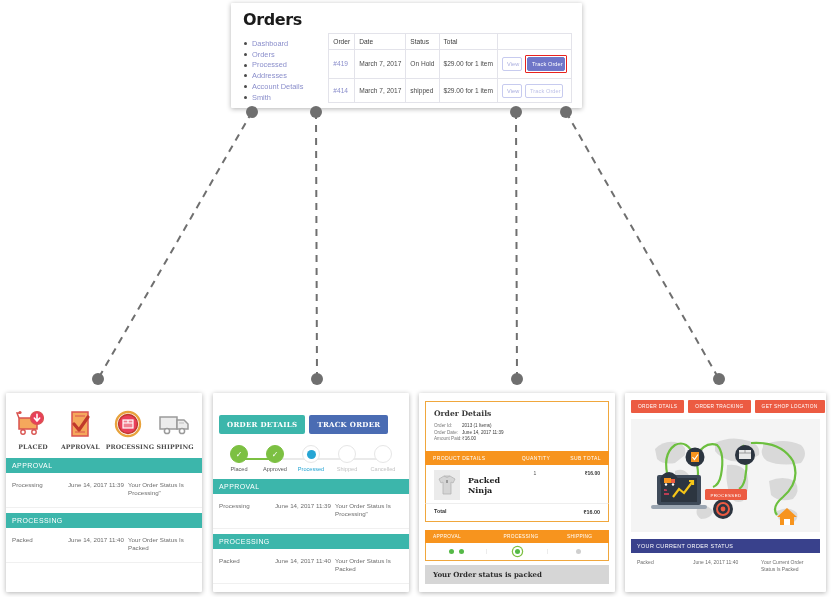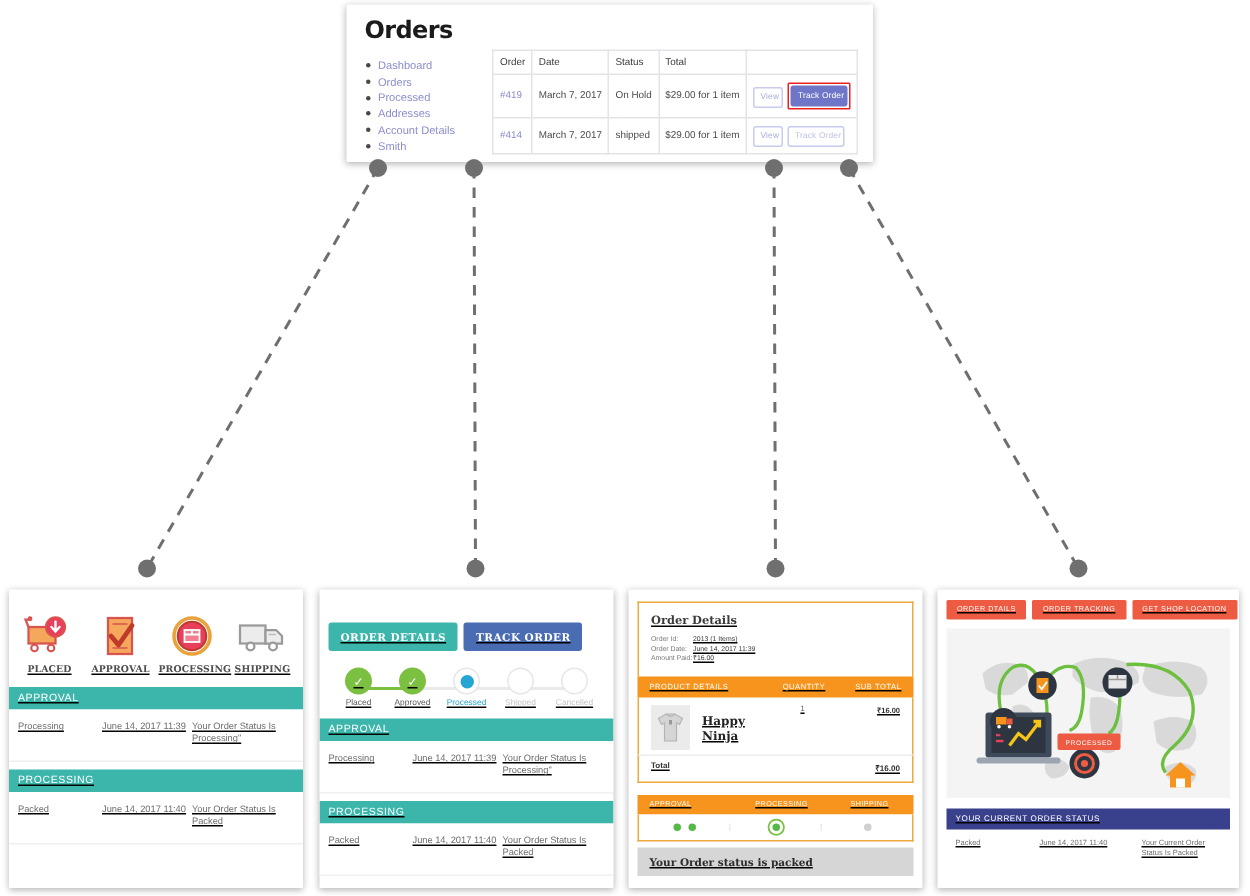--- a/index.html
+++ b/index.html
@@ -57,21 +57,21 @@
     display:inline-block; border:1.6px solid #e8221e; padding:1px; border-radius:1px;
     vertical-align:middle;
   }
 
   
   #connectors { position:absolute; left:0; top:0; width:833px; height:597px; pointer-events:none; }
 
   
   .panel {
     position:absolute; top:393px; height:199px; background:#fff;
-    box-shadow:0 1px 5px rgba(0,0,0,.30); border-radius:1px; overflow:hidden;text-decoration:underline;
+    box-shadow:0 1px 5px rgba(0,0,0,.30); border-radius:1px; overflow:hidden;
   }
   #panel-1 { left:6px;   width:196px; }
   #panel-2 { left:213px; width:196px; }
   #panel-3 { left:419px; width:196px; }
   #panel-4 { left:625px; width:201px; }
 
   
   .p1-icons { display:flex; padding:14px 5px 3px; justify-content:space-between; }
   .p1-icon { width:44px; text-align:center; }
   .p1-icon .glyph { height:34px; display:flex; align-items:center; justify-content:center; }
@@ -431,21 +431,21 @@
   </div>
 
   <div class="p3-prod">
     <div class="p3-thumb">
       <svg width="20" height="22" viewBox="0 0 20 22">
         <path d="M2 5 L7 2 L13 2 L18 5 L16 9 L14 8 L14 20 L6 20 L6 8 L4 9 Z" fill="#d5d5d5" stroke="#b4b4b4" stroke-width="0.8"></path>
         <path d="M7 2 Q10 5 13 2" fill="none" stroke="#b4b4b4" stroke-width="0.8"></path>
         <rect x="9" y="6" width="2" height="3" fill="#9a9a9a"></rect>
       </svg>
     </div>
-    <div class="p3-pname">Happy Ninja</div>
+    <div class="p3-pname">Packed Ninja</div>
     <div class="p3-qty">1</div>
     <div class="p3-sub">₹16.00</div>
   </div>
 
   <div class="p3-total">
     <div class="t1">Total</div>
     <div class="t2">₹16.00</div>
   </div>
 
   <div class="p3-sbar">

